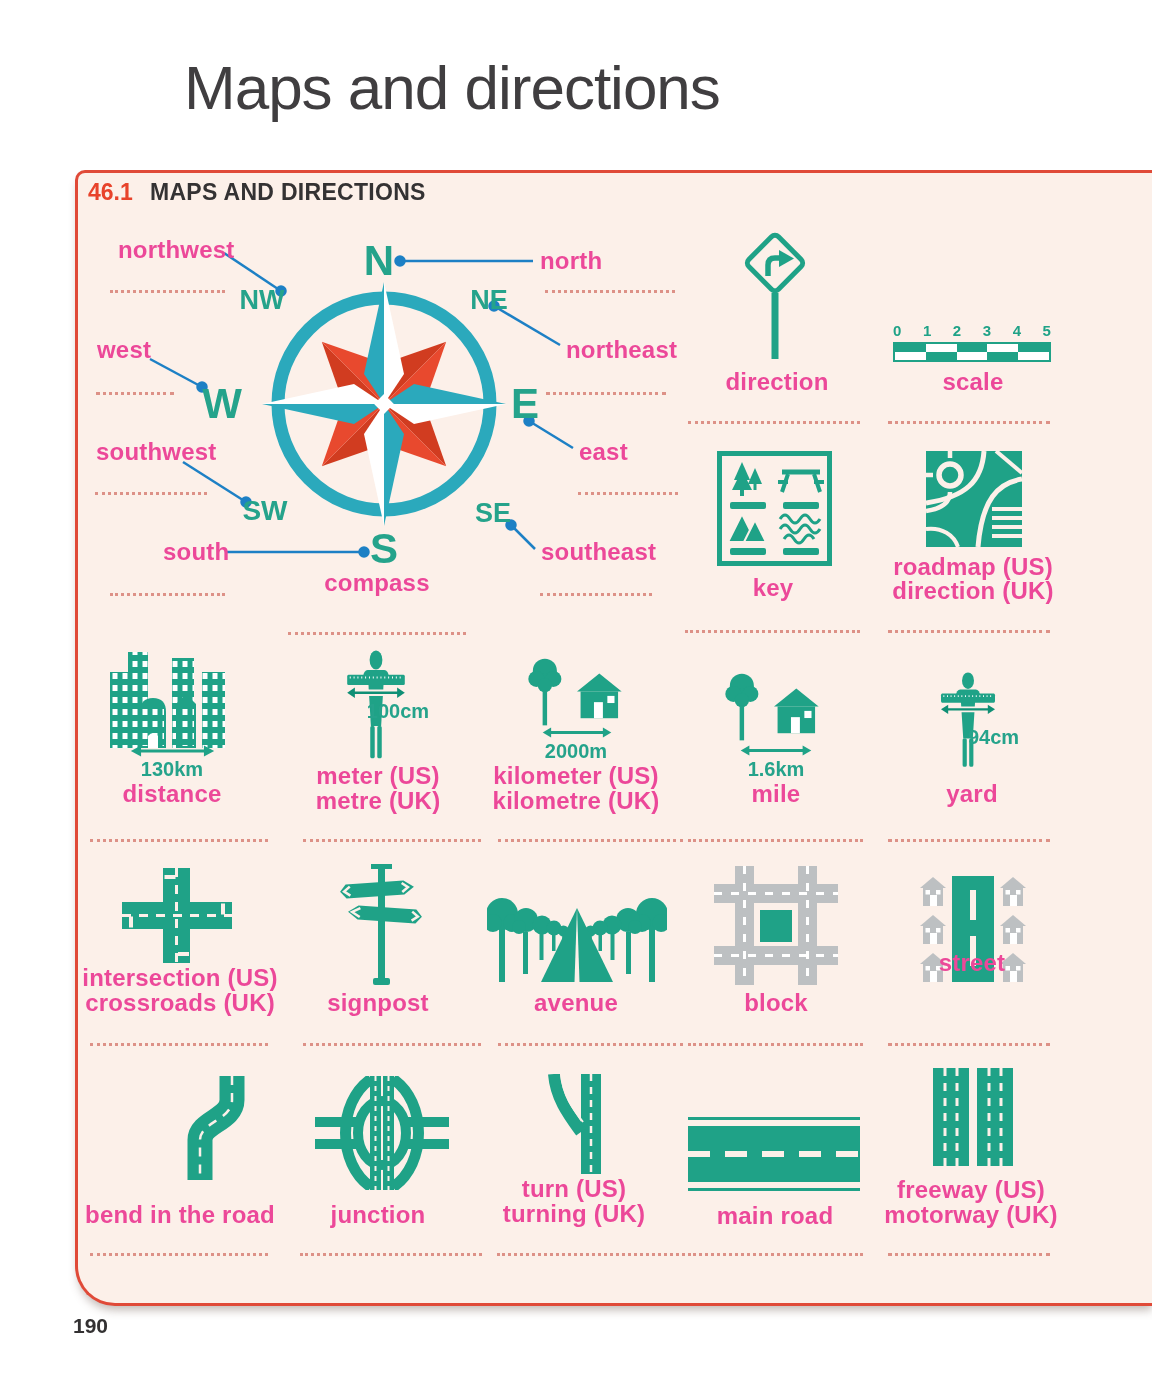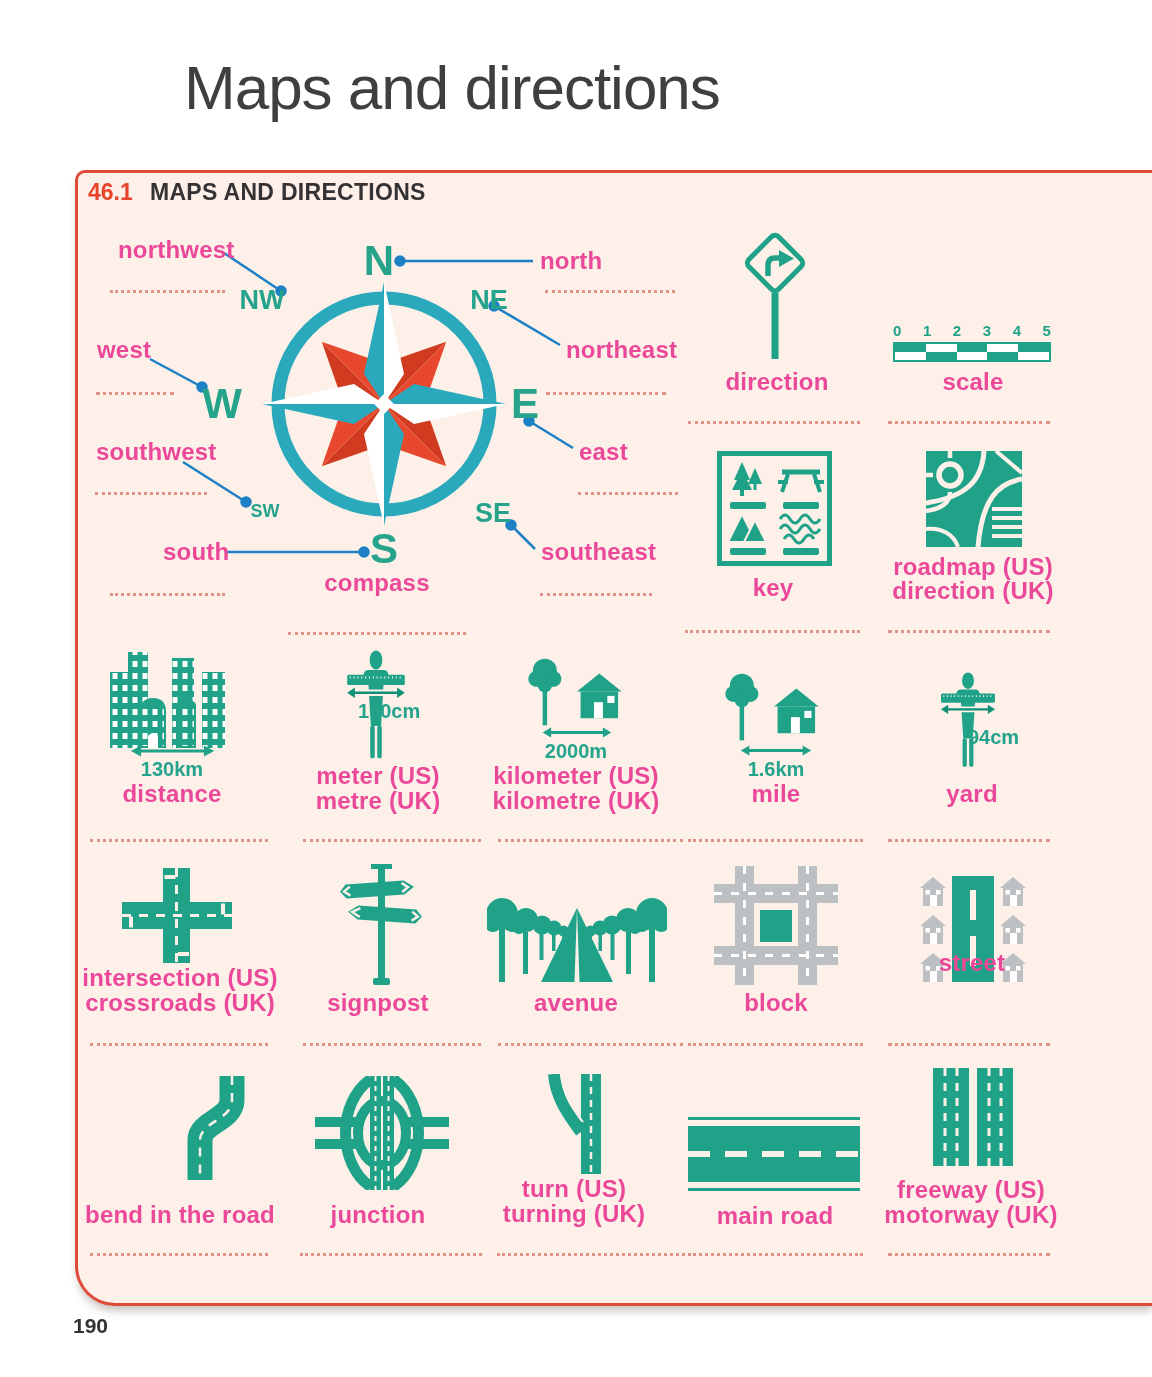--- a/index.html
+++ b/index.html
@@ -103,21 +103,21 @@
       <line x1="436" y1="295" x2="460" y2="319"></line>
         <circle cx="436" cy="295" r="4.5"></circle>
     </g>
   </svg>
 
   <div class="letter" style="left:379px;top:261px;font-size:42px">N</div>
   <div class="letter" style="left:489px;top:300px;font-size:27px">NE</div>
   <div class="letter" style="left:525px;top:404px;font-size:42px">E</div>
   <div class="letter" style="left:493px;top:513px;font-size:27px">SE</div>
   <div class="letter" style="left:384px;top:549px;font-size:42px">S</div>
-  <div class="letter" style="left:265px;top:511px;font-size:18px">SW</div>
+  <div class="letter" style="left:265px;top:511px;font-size:28px">SW</div>
   <div class="letter" style="left:222px;top:404px;font-size:42px">W</div>
   <div class="letter" style="left:262px;top:300px;font-size:27px">NW</div>
 
   <div class="lbl lbl-left" style="left:118px;top:238px">northwest</div>
   <div class="lbl lbl-left" style="left:540px;top:249px">north</div>
   <div class="lbl lbl-left" style="left:97px;top:338px">west</div>
   <div class="lbl lbl-left" style="left:566px;top:338px">northeast</div>
   <div class="lbl lbl-left" style="left:96px;top:440px">southwest</div>
   <div class="lbl lbl-left" style="left:579px;top:440px">east</div>
   <div class="lbl lbl-left" style="left:163px;top:540px">south</div>
@@ -251,21 +251,21 @@
     <rect x="41" y="80" width="7" height="34" rx="2" fill="#1fa287"></rect>
     <rect x="52" y="80" width="7" height="34" rx="2" fill="#1fa287"></rect>
     <rect x="30" y="21" width="40" height="14" rx="7" fill="#1fa287"></rect>
     <rect x="5" y="26" width="90" height="11" rx="2" fill="#1fa287"></rect>
     <line x1="9" y1="29" x2="91" y2="29" stroke="#ffffff" stroke-width="2" stroke-dasharray="1.5 4.5"></line>
     <line x1="7" y1="45" x2="93" y2="45" stroke="#fcf0e9" stroke-width="7"></line>
     <line x1="15" y1="45" x2="85" y2="45" stroke="#0f8f75" stroke-width="2.5"></line>
     <polygon points="5,45 17,39.5 17,50.5" fill="#0f8f75"></polygon>
     <polygon points="95,45 83,39.5 83,50.5" fill="#0f8f75"></polygon>
   </svg>
-  <div class="meas" style="left:358px;top:700px;width:80px;text-align:left">100cm</div>
+  <div class="meas" style="left:358px;top:700px;width:80px;text-align:center">100cm</div>
   <div class="lbl" style="left:288px;top:764px;width:180px">meter (US)</div>
   <div class="lbl" style="left:288px;top:789px;width:180px">metre (UK)</div>
 
   <svg class="abs" style="left:527px;top:650px" width="100" height="90" viewBox="0 0 112 92">
     <g fill="#1fa287">
       <circle cx="20" cy="19" r="13.5"></circle>
         <circle cx="10.5" cy="28" r="9"></circle>
         <circle cx="29.5" cy="28" r="9"></circle>
         <circle cx="20" cy="35" r="8"></circle>
       <rect x="17.5" y="41" width="5" height="39"></rect>

